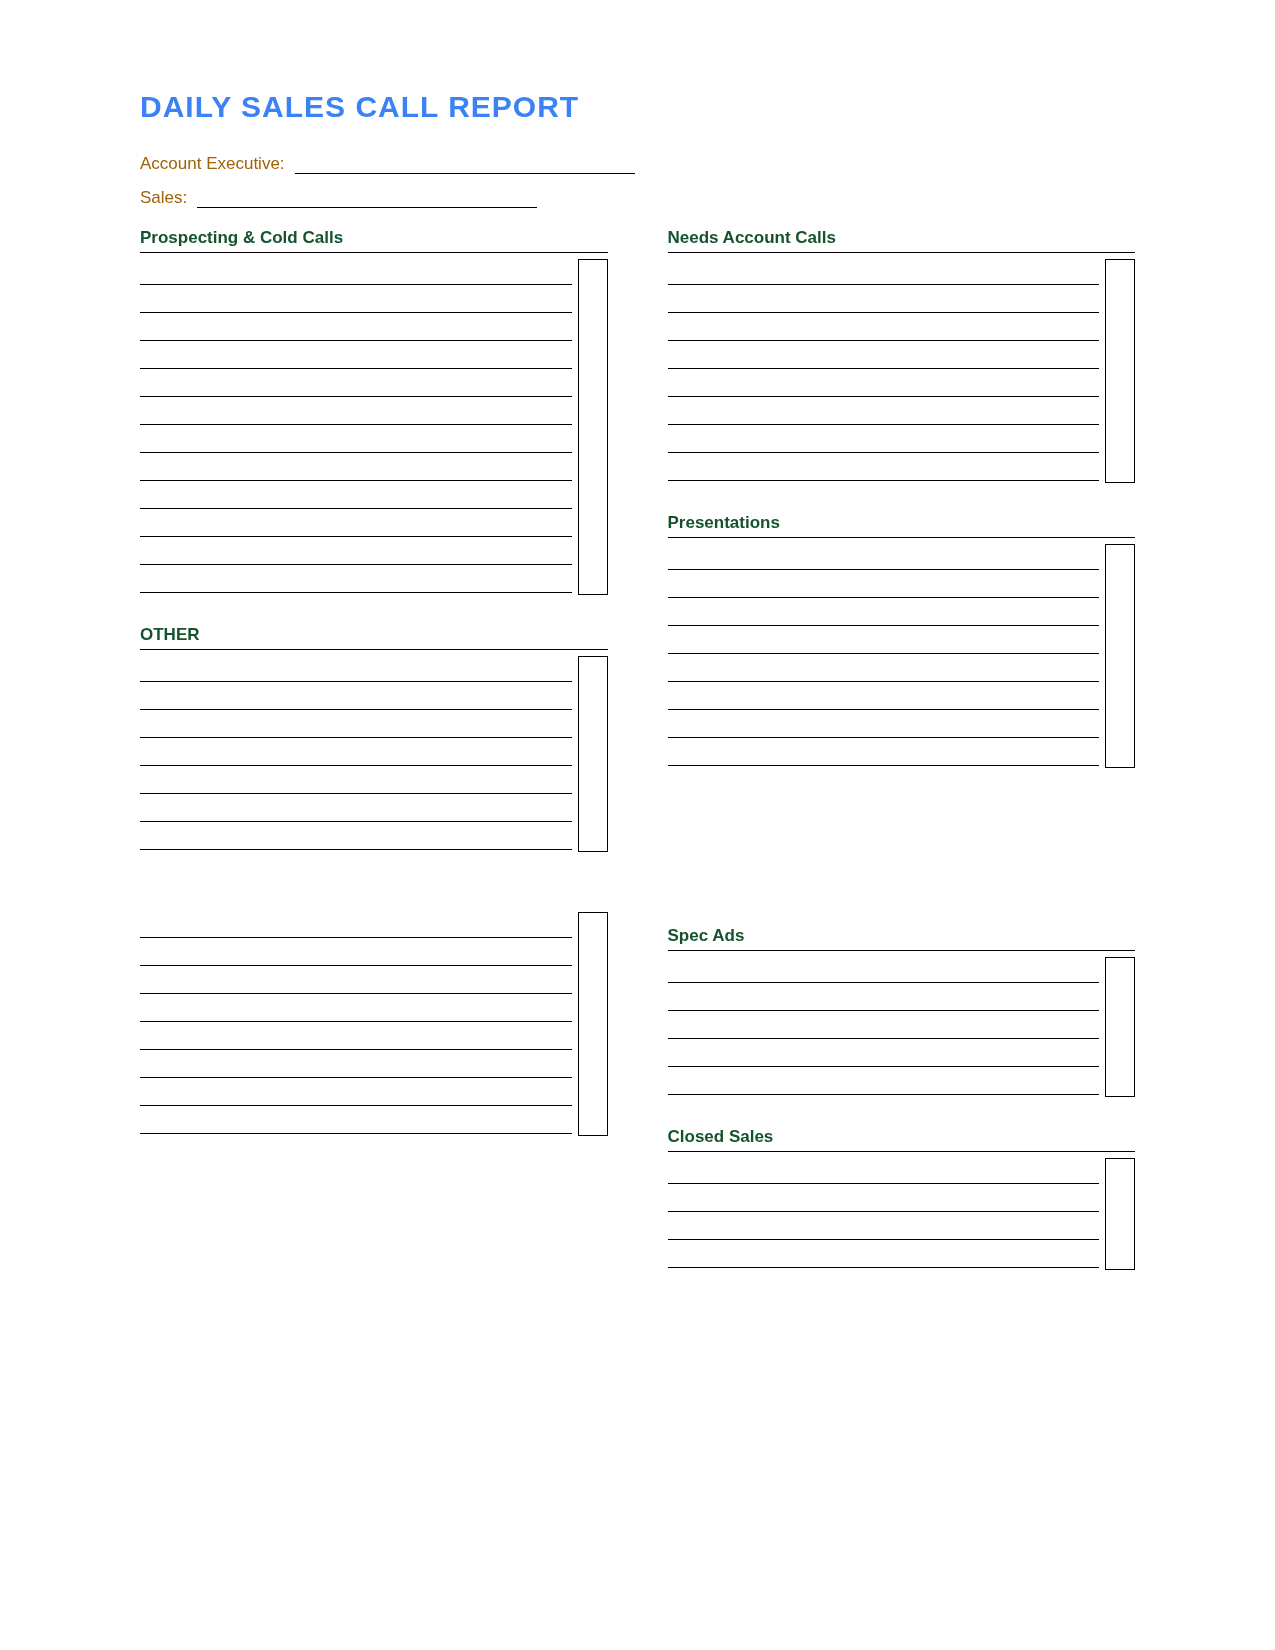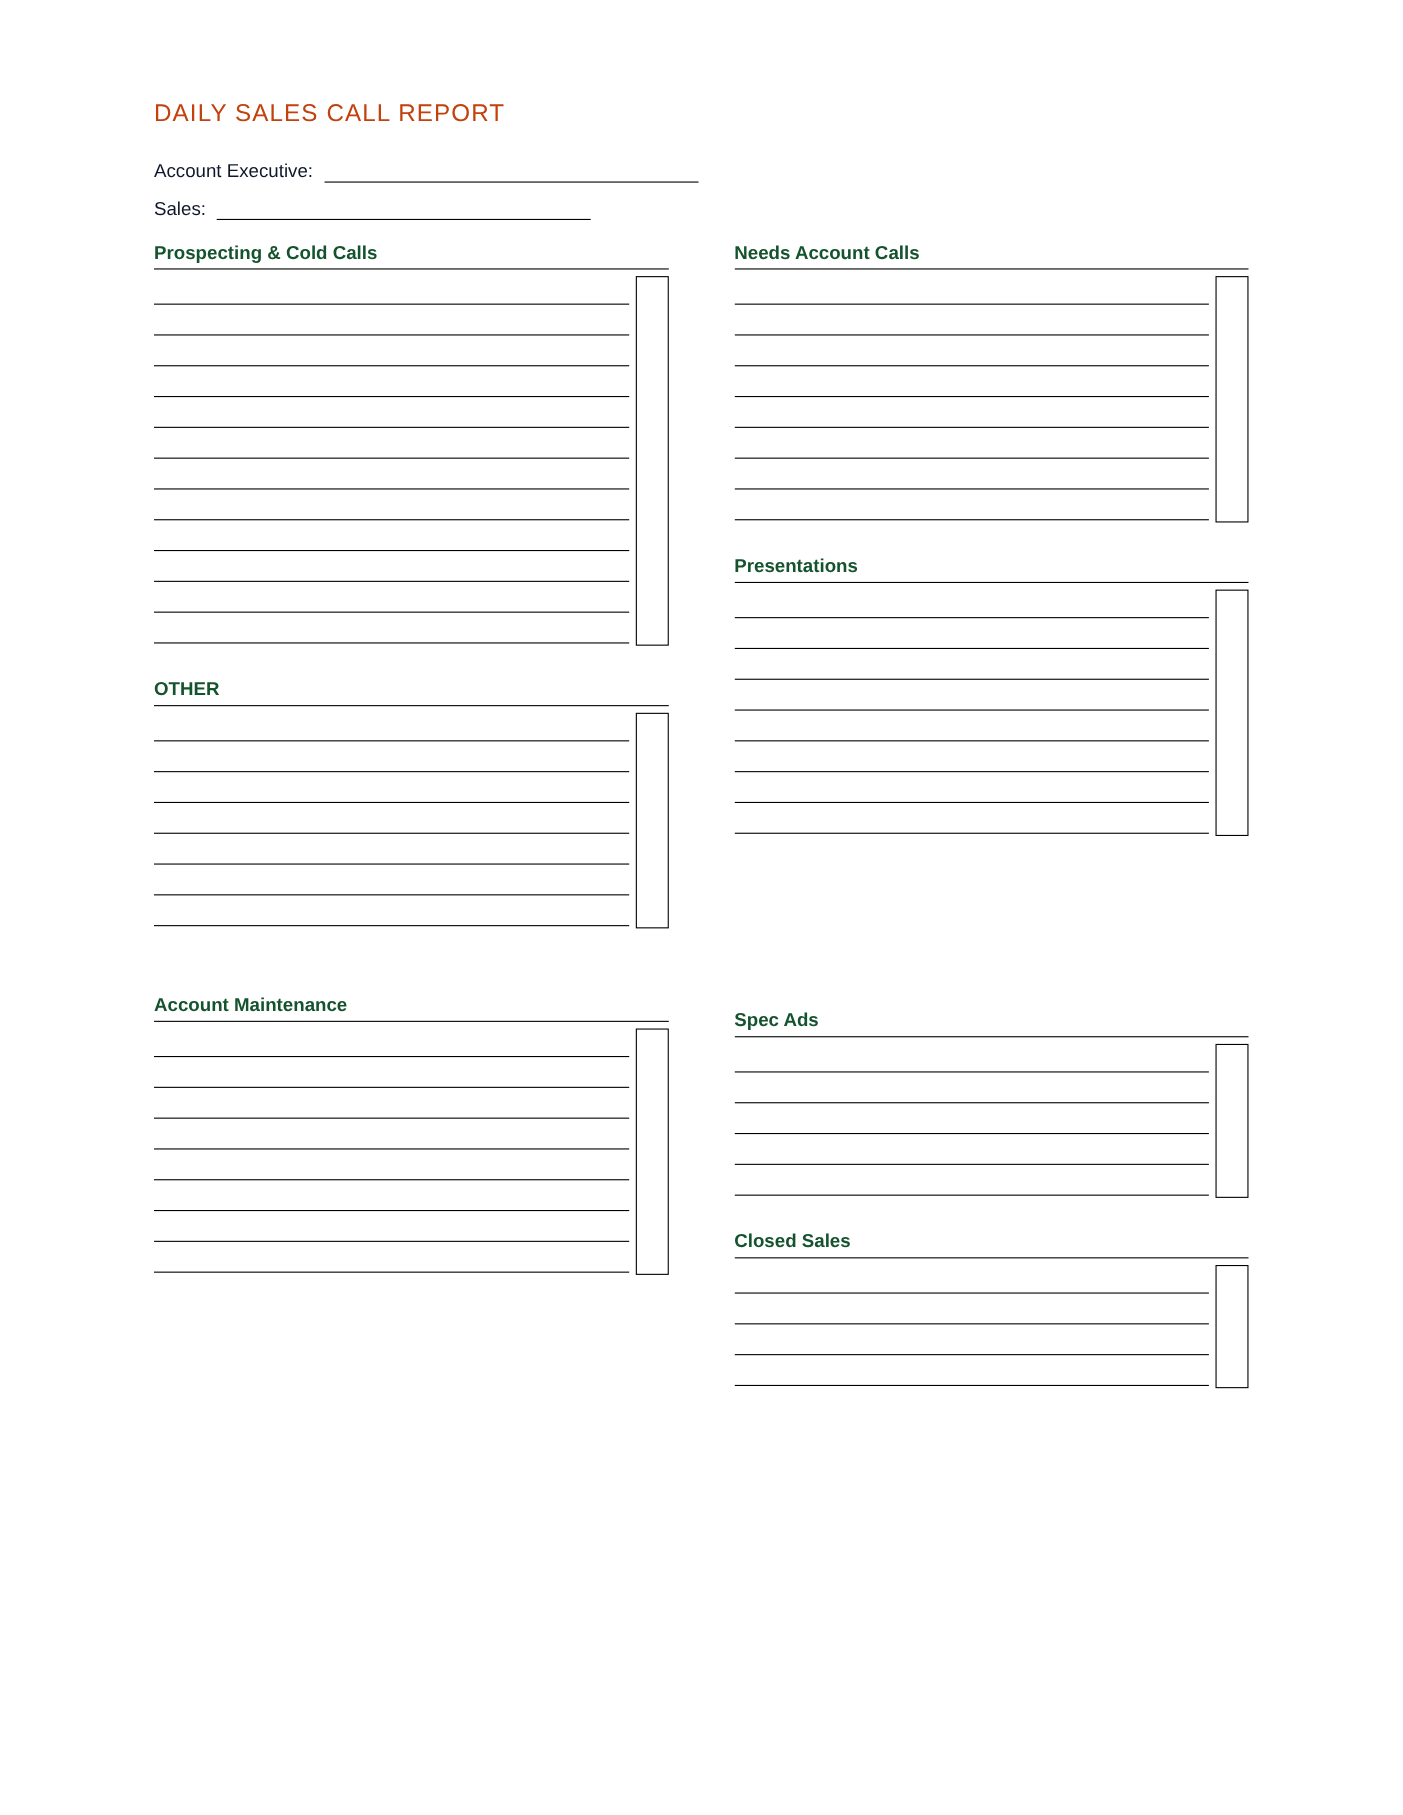--- a/index.html
+++ b/index.html
@@ -19,36 +19,36 @@
     }
 
     .page {
       width: 1275px;
       min-height: 1650px;
       background: #ffffff;
       padding: 90px 140px 90px 140px;
     }
 
     .main-title {
-      font-size: 22px;
-      font-weight: normal;
+      font-size: 30px;
+      font-weight: bold;
       letter-spacing: 1px;
       margin-bottom: 30px;
-      color: #c2410c;
+      color: #3b82f6;
     }
 
     .header-field {
       display: flex;
       align-items: flex-end;
       margin-bottom: 14px;
     }
 
     .header-label {
       font-size: 17px;
-      color: #0f172a;
+      color: #a16207;
       margin-right: 10px;
       white-space: nowrap;
     }
 
     .header-line {
       border: none;
       border-bottom: 1.5px solid #000;
       width: 340px;
       height: 18px;
       background: transparent;
@@ -194,21 +194,20 @@
         </div>
       </div>
     </div>
 
   </div>
 
   <div style="display: grid; grid-template-columns: 1fr 1fr; gap: 0 60px; margin-top: 30px;">
 
     <div>
       <div class="section">
-        <div class="section-title">Account Maintenance</div>
         <div class="section-outer-box">
           <div class="lines-block">
             <div class="entry-line"></div>
             <div class="entry-line"></div>
             <div class="entry-line"></div>
             <div class="entry-line"></div>
             <div class="entry-line"></div>
             <div class="entry-line"></div>
             <div class="entry-line"></div>
             <div class="entry-line"></div>

